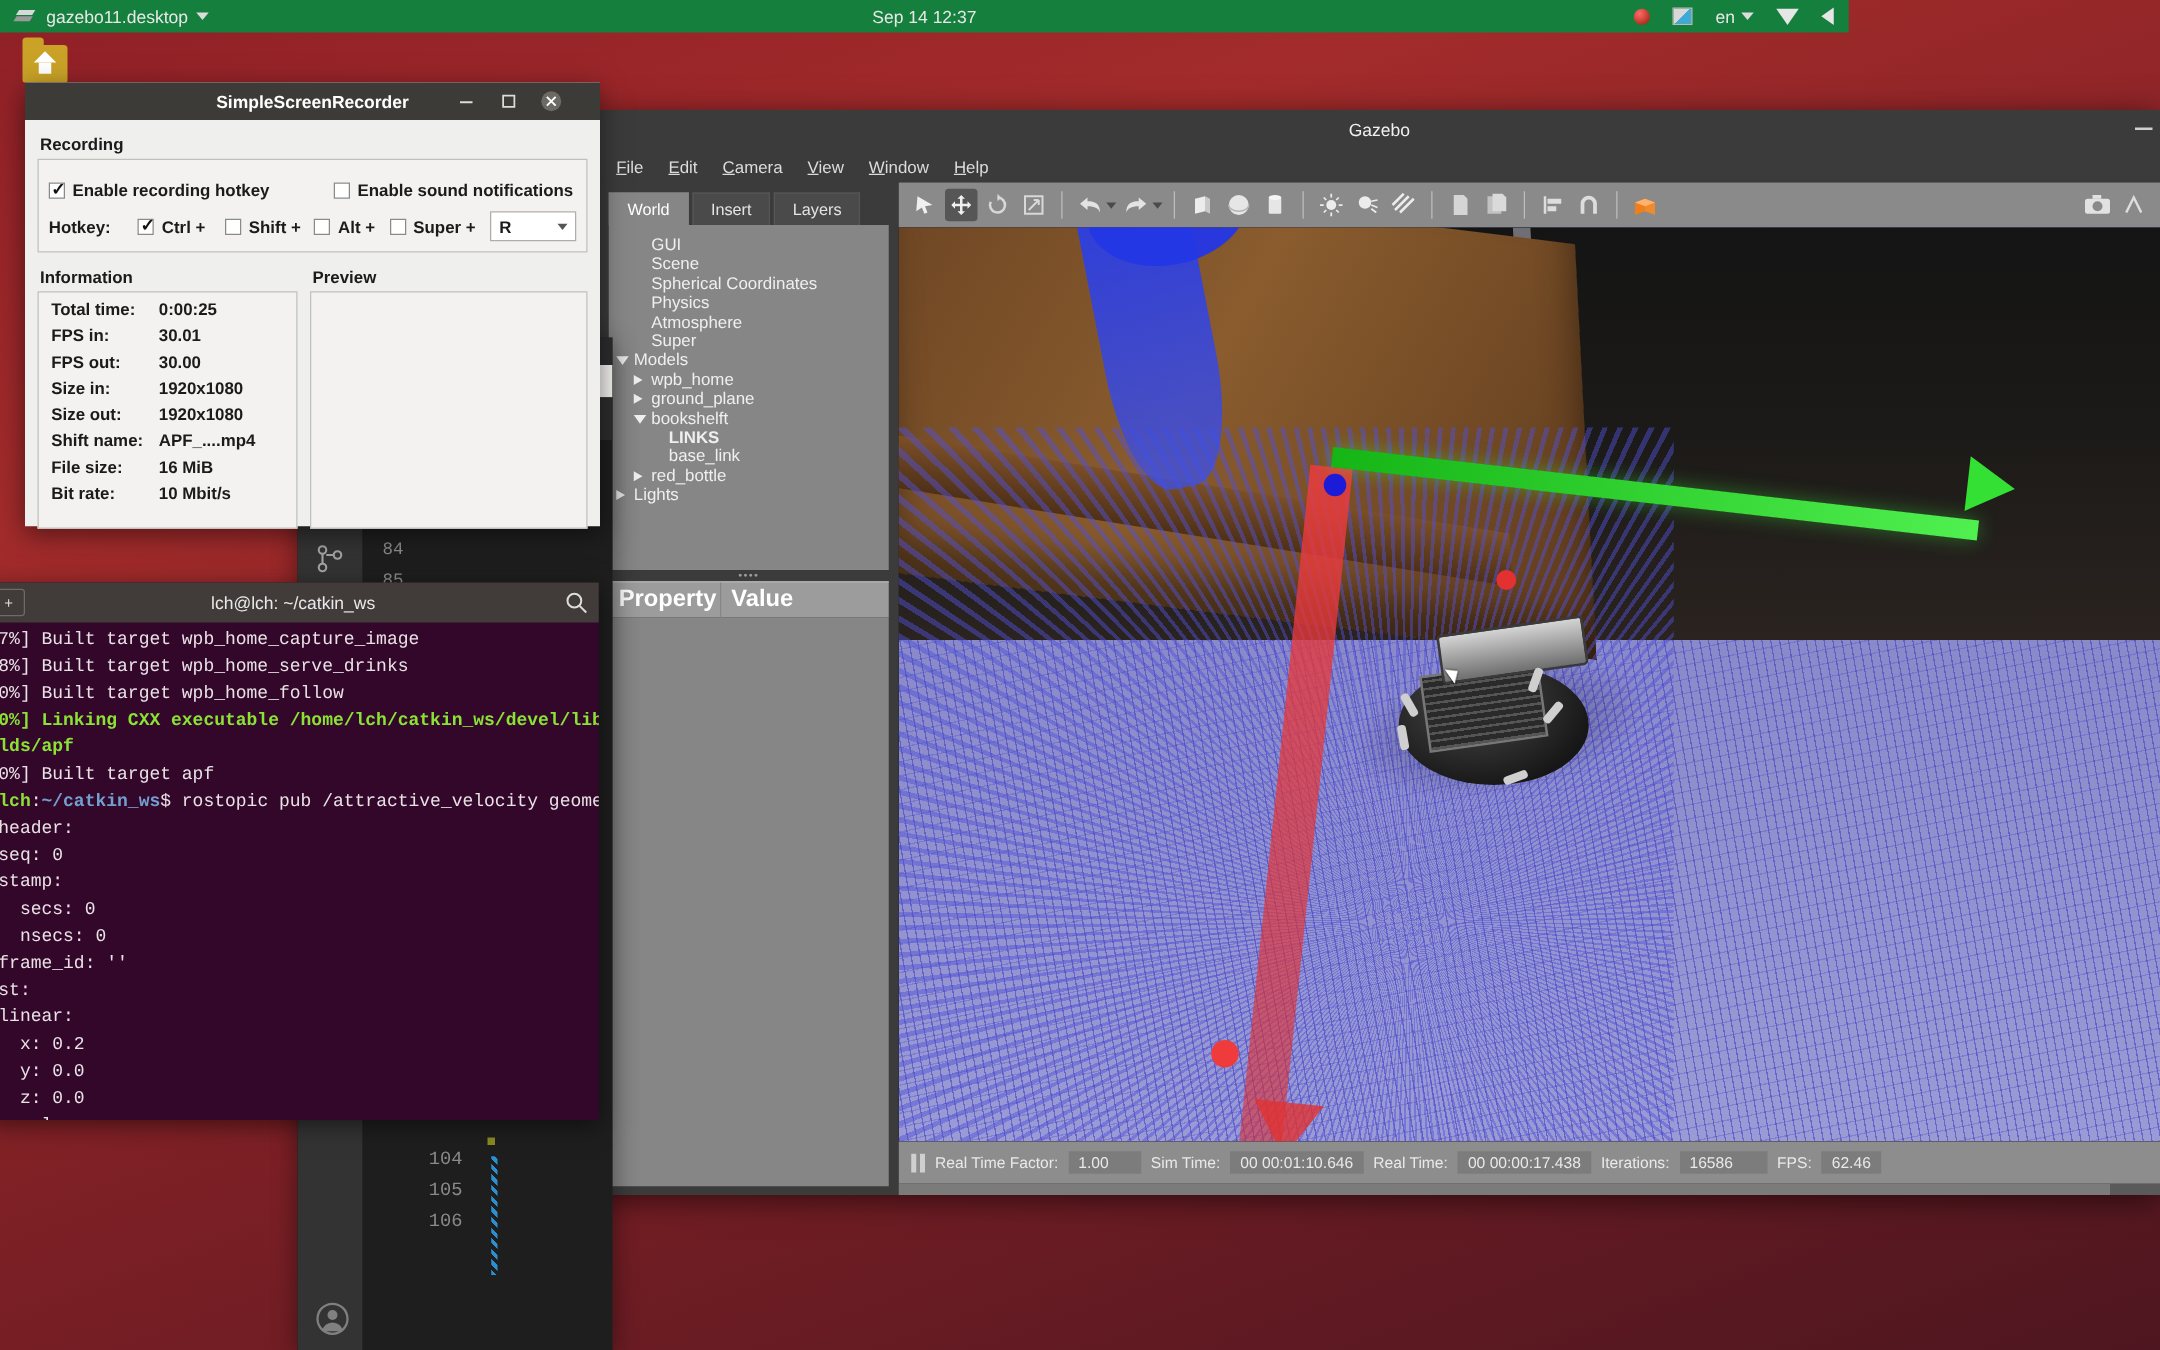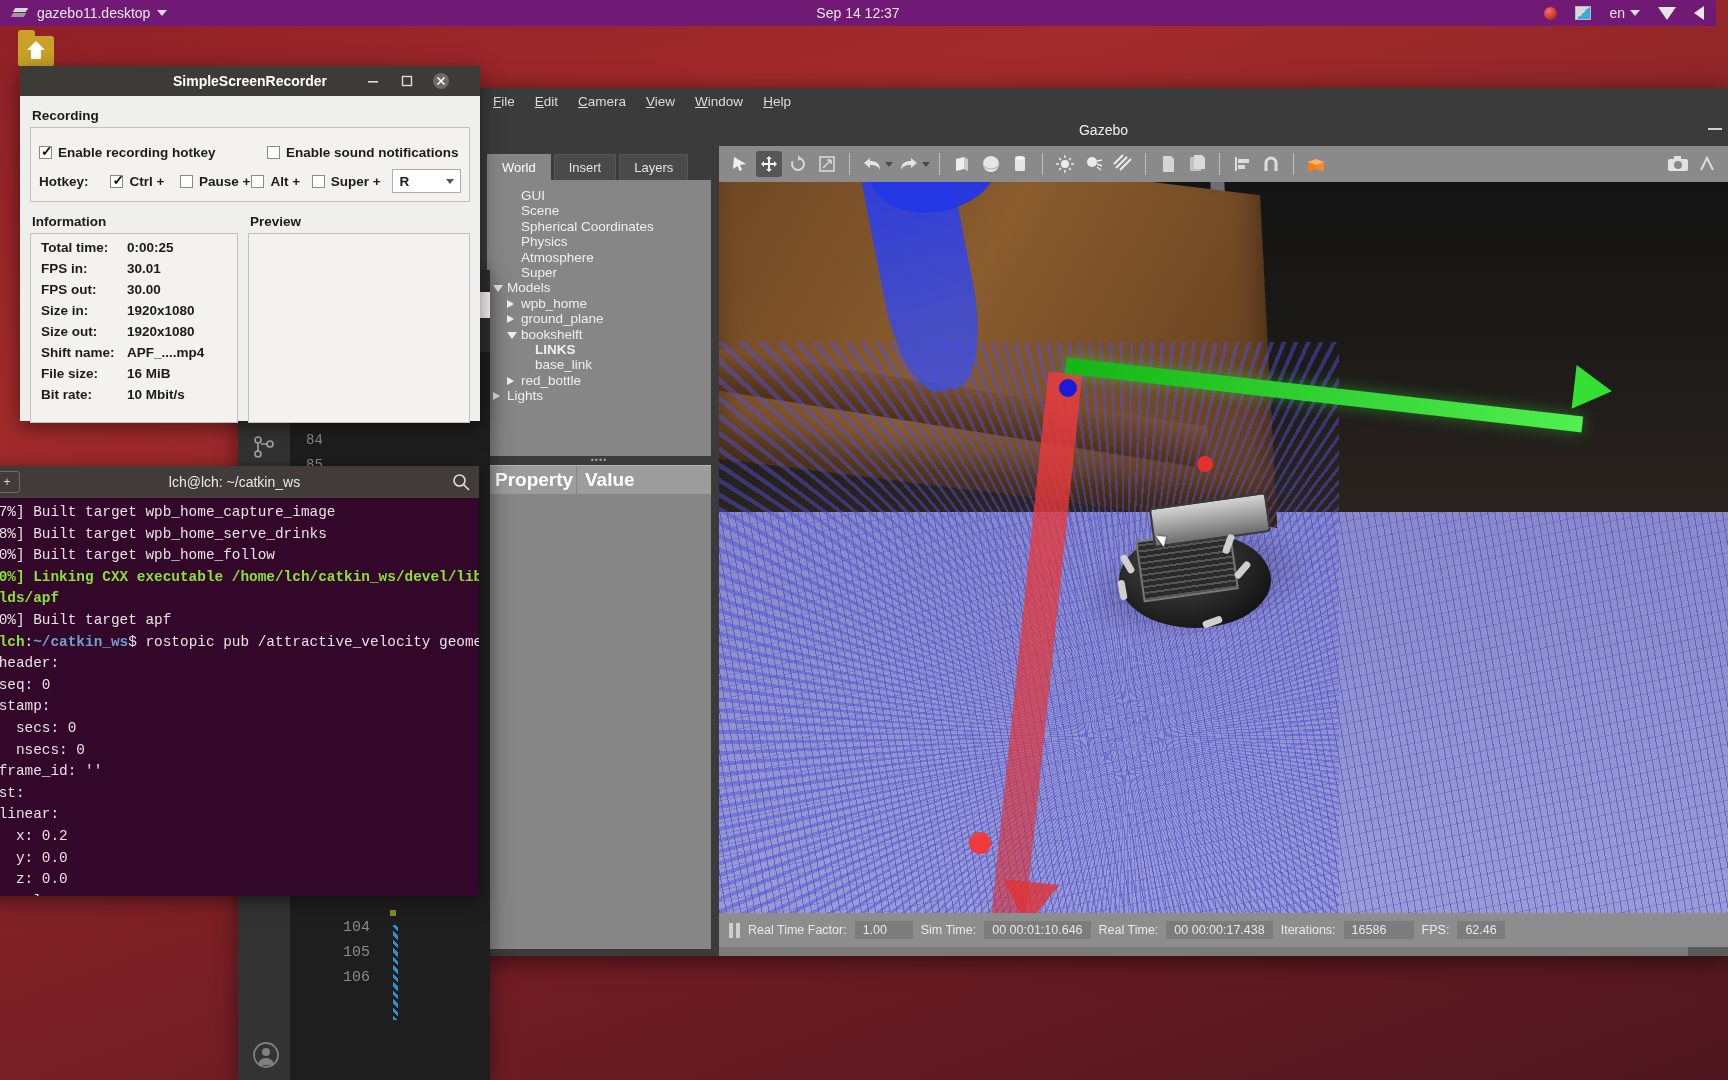--- a/index.html
+++ b/index.html
@@ -12,22 +12,22 @@
   .abs { position:absolute; }
 
   
   #desktop {
     position:absolute; left:0; top:0; width:1728px; height:1080px;
     background:linear-gradient(160deg,#8f2027 0%,#a32b2b 25%,#7a1f25 60%,#4e1620 100%);
   }
 
   
   #toppanel {
-    position:absolute; left:0; top:0; width:1716px; height:26px;
-    background:#701a75; color:#e8e8e8; font-size:14px;
+    position:absolute; left:0; top:0; width:1479px; height:26px;
+    background:#15803d; color:#e8e8e8; font-size:14px;
     display:flex; align-items:center;
   }
   #toppanel .left { display:flex; align-items:center; gap:7px; padding-left:12px; }
   #toppanel .center { position:absolute; left:0; right:0; text-align:center; font-size:14px; }
   #toppanel .right { margin-left:auto; display:flex; align-items:center; gap:18px; padding-right:12px; }
   .gz-logo { width:18px; height:12px; position:relative; }
   .gz-logo i { position:absolute; display:block; background:#cfcfcf; }
   .gz-logo i.a { left:2px; top:1px; width:13px; height:4px; transform:skewX(-32deg); background:#d8d8d8; }
   .gz-logo i.b { left:0px; top:6px; width:13px; height:4px; transform:skewX(-32deg); background:#9a9a9a; }
   .caret { width:0;height:0;border-left:5px solid transparent;border-right:5px solid transparent;border-top:6px solid #dcdcdc; }
@@ -286,31 +286,31 @@
     <span style="display:flex;align-items:center;gap:5px;">
       <span>en</span>
       <span class="caret"></span>
     </span>
     <span class="wifi"></span>
     <span class="spk"></span>
   </div>
 </div>
 
 <div id="gazebo" class="abs">
+  <div id="gz-title">
+    <span>Gazebo</span>
+    <span class="min"></span>
+  </div>
   <div id="gz-menu">
     <span><u>F</u><span title="File">ile</span></span>
     <span><u>E</u>dit</span>
     <span><u>C</u>amera</span>
     <span><u>V</u>iew</span>
     <span><u>W</u>indow</span>
     <span><u>H</u>elp</span>
-  </div>
-  <div id="gz-title">
-    <span>Gazebo</span>
-    <span class="min"></span>
   </div>
 
   <div id="gz-body">
 
     <div id="gz-left">
       <div class="gz-tabs">
         <div class="gz-tab active">World</div>
         <div class="gz-tab">Insert</div>
         <div class="gz-tab">Layers</div>
       </div>
@@ -670,21 +670,21 @@
         </span>
       </div>
       <div class="row" style="gap:0;">
         <span style="width:76px">Hotkey:</span>
         <span style="display:flex;align-items:center;width:74px">
           <span class="cb on"></span>
           <span>Ctrl +</span>
         </span>
         <span style="display:flex;align-items:center;width:76px">
           <span class="cb"></span>
-          <span>Pause +</span>
+          <span>Shift +</span>
         </span>
         <span style="display:flex;align-items:center;width:64px">
           <span class="cb"></span>
           <span>Alt +</span>
         </span>
         <span style="display:flex;align-items:center;width:86px">
           <span class="cb"></span>
           <span>Super +</span>
         </span>
         <span style="display:flex;align-items:center;justify-content:space-between;width:72px;height:24px;border:1px solid #b0ada8;background:#fff;padding:0 6px;">

